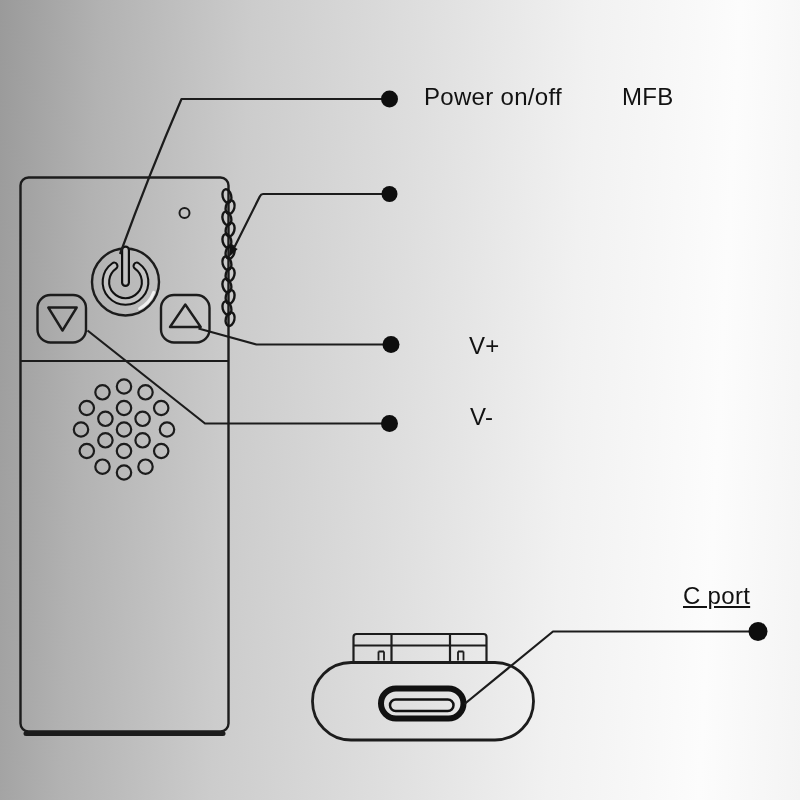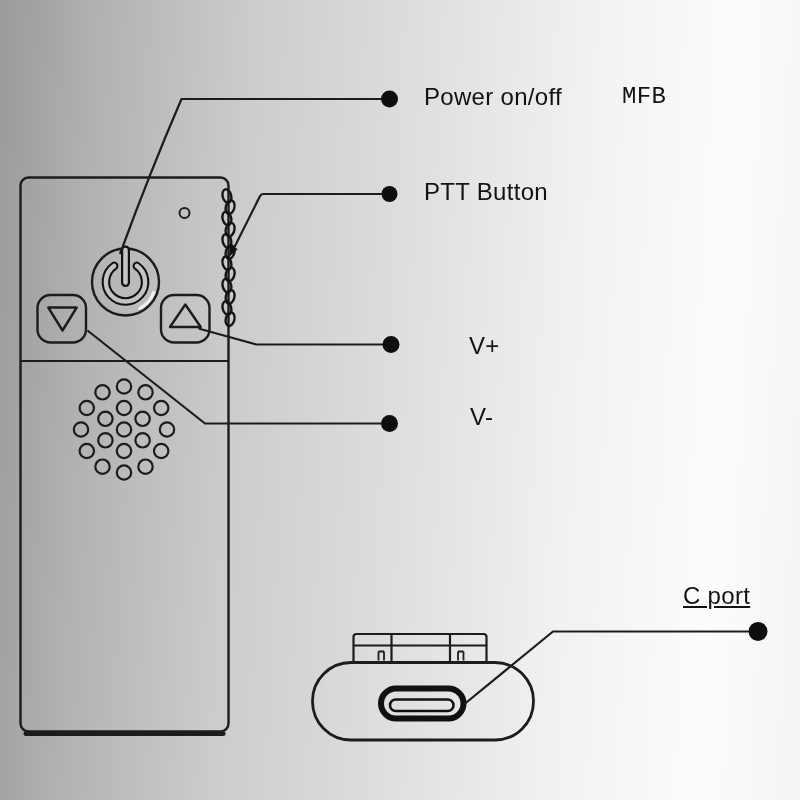--- a/index.html
+++ b/index.html
@@ -13,21 +13,21 @@
   .stage svg{position:absolute;left:0;top:0;}
   .callout-label{
     position:absolute;
     font-size:24px;
     color:#121212;
     letter-spacing:.3px;
     white-space:nowrap;
     line-height:26px;
   }
   #label-power{left:424px;top:84px;}
-  #label-mfb{left:622px;top:84px;font-family:Liberation Mono, monospace;}
+  #label-mfb{left:622px;top:84px;}
   #label-ptt{left:424px;top:179px;}
   #label-vplus{left:469px;top:333px;}
   #label-vminus{left:470px;top:404px;}
   #label-cport{left:683px;top:583px;text-decoration:underline;}
 
   .ink{stroke:#1c1c1c;fill:none;stroke-linejoin:round;}
   #speaker-grille circle{stroke:#1c1c1c;fill:none;stroke-width:2.2;}
   #ptt-texture ellipse{stroke:#151515;fill:none;stroke-width:2.4;}
 </style>
 </head>
@@ -132,17 +132,16 @@
       <path class="ink" stroke-width="2.2" d="M 87.5 330.5 L 205 423.5 L 388 423.5"></path>
       <circle cx="389.5" cy="423.5" r="8.5" fill="#0e0e0e"></circle>
 
       <path class="ink" stroke-width="2.2" d="M 757.5 631.5 L 553 631.5 L 464.5 704"></path>
       <circle cx="758" cy="631.5" r="9.5" fill="#0e0e0e"></circle>
     </g>
   </svg>
 
   <div class="callout-label" id="label-power">Power on/off</div>
   <div class="callout-label" id="label-mfb">MFB</div>
-  <div class="callout-label" id="label-ptt">PTT Button</div>
   <div class="callout-label" id="label-vplus">V+</div>
   <div class="callout-label" id="label-vminus">V-</div>
   <div class="callout-label" id="label-cport">C port</div>
 </div>
 
 </body></html>

